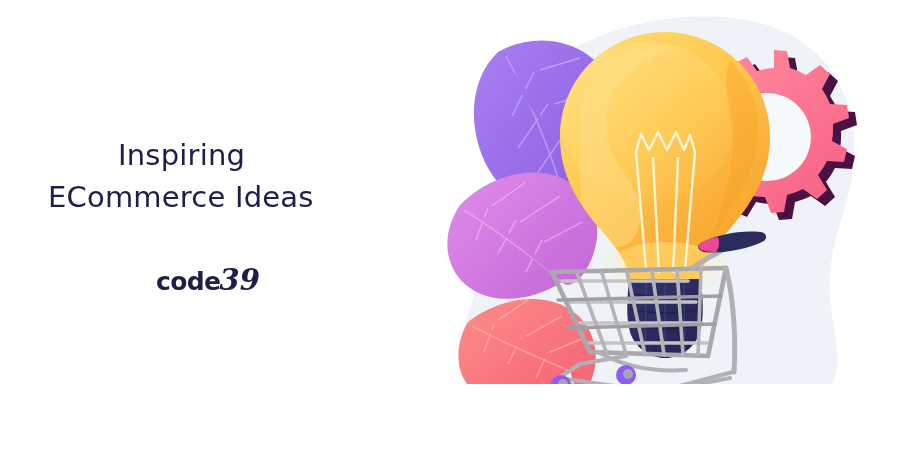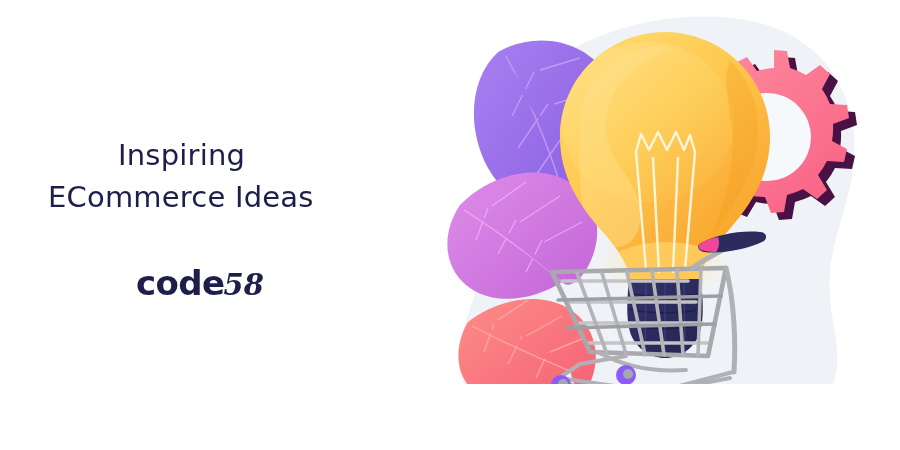--- a/index.html
+++ b/index.html
@@ -41,24 +41,25 @@
     position: absolute;
     left: 136px;
     top: 266px;
     height: 42px;
     display: flex;
     align-items: baseline;
     color: #1e1e4b;
   }
   #brand-word {
     font-family: "DejaVu Sans", sans-serif;
-    font-size: 34px;
+    font-size: 25px;
     font-weight: 700;
     letter-spacing: -0.6px;
     line-height: 1;
+    margin-left: 20px;
   }
   #brand-number {
     font-family: "DejaVu Serif", serif;
     font-size: 29px;
     font-weight: 700;
     font-style: italic;
     line-height: 1;
     margin-left: -1px;
   }
 
@@ -78,21 +79,21 @@
 <div id="page">
 
   <div id="text-block">
 
     <div class="headline-line" id="headline-line-1">Inspiring</div>
 
     <div class="headline-line" id="headline-line-2">ECommerce Ideas</div>
 
     <div id="brand-logo">
       <span id="brand-word">code</span>
-      <span id="brand-number">58</span>
+      <span id="brand-number">39</span>
     </div>
 
   </div>
 
   <div id="illustration">
     <svg width="470" height="450" viewBox="0 0 470 450" xmlns="http://www.w3.org/2000/svg">
       <defs>
         <linearGradient id="gBulbMain" x1="0.18" y1="0.08" x2="0.85" y2="0.95">
           <stop offset="0%" stop-color="#ffd96b"></stop>
           <stop offset="38%" stop-color="#fec94f"></stop>

